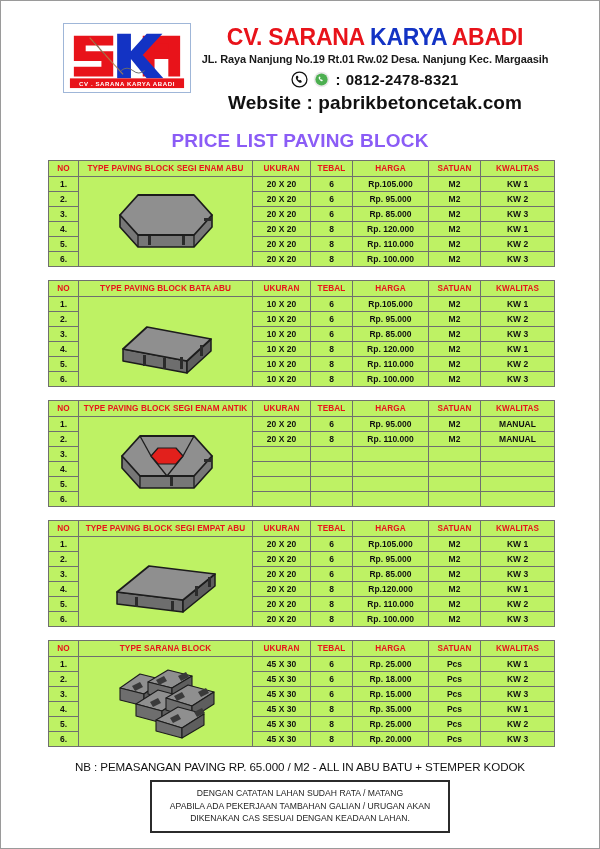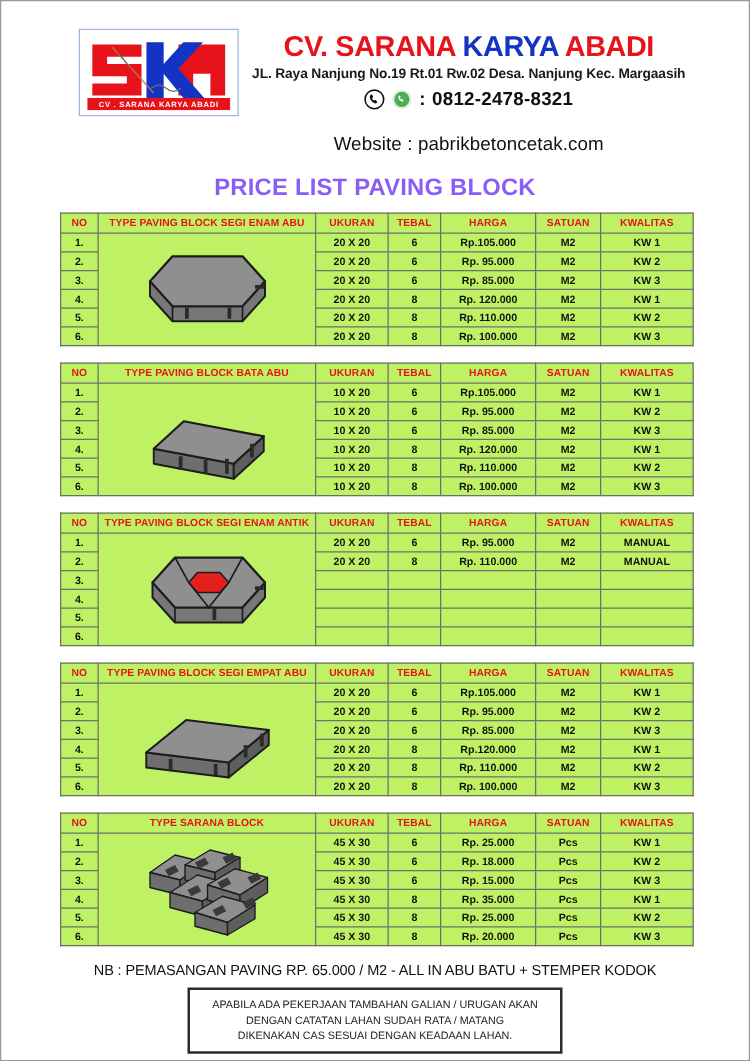--- a/index.html
+++ b/index.html
@@ -72,23 +72,23 @@
     margin-top: 6px;
   }
   .phone-icon, .wa-icon { display:block; }
   .contact-number {
     font-size: 15px;
     font-weight: bold;
     color: #111111;
     letter-spacing: 0.2px;
   }
   .website-row {
-    margin-top: 19px;
-    font-size: 15px;
-    font-weight: normal;
+    margin-top: 4px;
+    font-size: 19px;
+    font-weight: bold;
     color: #111111;
     letter-spacing: 0.1px;
   }
 
   
   .doc-title {
     text-align: center;
     font-size: 19px;
     font-weight: bold;
     color: #8b5cf6;
@@ -683,18 +683,18 @@
           <td>KW 3</td>
         </tr>
       </tbody>
     </table>
 
   </div>
 
   <div class="nb-line">NB : PEMASANGAN PAVING RP. 65.000 / M2 - ALL IN ABU BATU + STEMPER KODOK</div>
 
   <div class="note-box">
+    <div>DENGAN CATATAN LAHAN SUDAH RATA / MATANG</div>
     <div>APABILA ADA PEKERJAAN TAMBAHAN GALIAN / URUGAN AKAN</div>
-    <div>DENGAN CATATAN LAHAN SUDAH RATA / MATANG</div>
     <div>DIKENAKAN CAS SESUAI DENGAN KEADAAN LAHAN.</div>
   </div>
 
 </div>
 
 </body></html>

